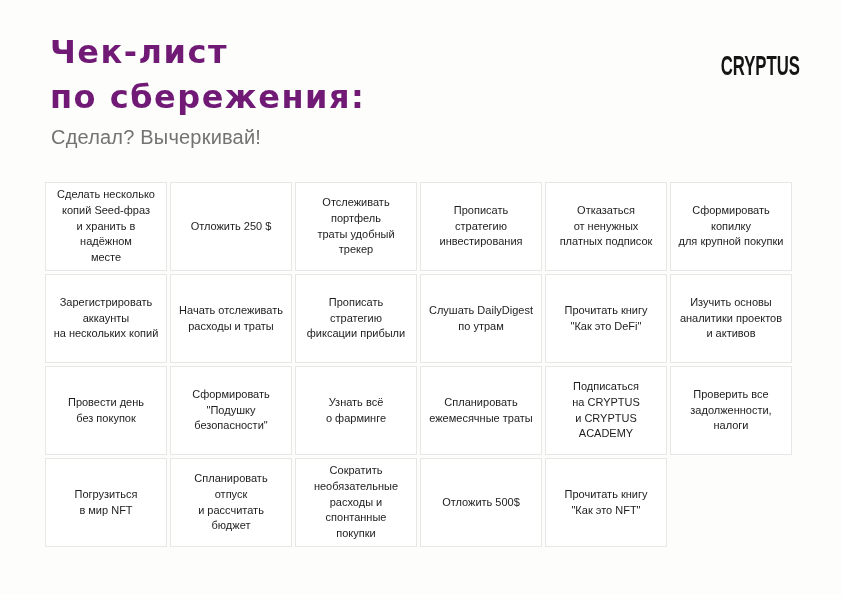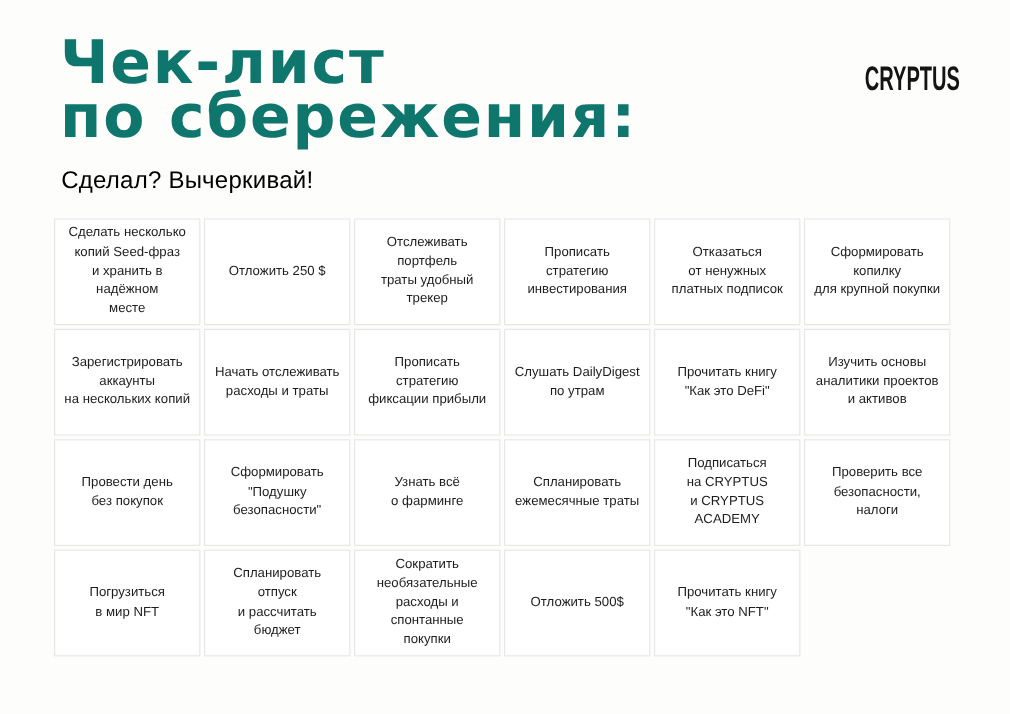--- a/index.html
+++ b/index.html
@@ -7,29 +7,29 @@
     position:relative;
     width:842px;height:595px;
     background:#fdfdfc;
     overflow:hidden;
     font-family:"Liberation Sans",sans-serif;
   }
   .title{
     position:absolute;left:50px;top:30px;
     font-family:"DejaVu Sans",sans-serif;
     font-weight:bold;
-    font-size:50px;
+    font-size:32px;
     line-height:45px;
     letter-spacing:1.5px;
-    color:#0f766e;
+    color:#701a75;
   }
   .subtitle{
-    position:absolute;left:51px;top:140px;
+    position:absolute;left:51px;top:126px;
     font-size:20px;
-    color:#000000;
+    color:#737373;
     letter-spacing:0.2px;
   }
   .logo{
     position:absolute;right:42px;top:50px;
     font-family:"Liberation Sans",sans-serif;
     font-weight:900;
     font-size:27px;
     color:#141414;
     transform:scale(0.62,1.05);
     transform-origin:top right;
@@ -105,21 +105,21 @@
     <div class="cell">Сформировать
 "Подушку безопасности"</div>
     <div class="cell">Узнать всё
 о фарминге</div>
     <div class="cell">Спланировать
 ежемесячные траты</div>
     <div class="cell">Подписаться
 на CRYPTUS
 и CRYPTUS ACADEMY</div>
     <div class="cell">Проверить все
-безопасности, налоги</div>
+задолженности, налоги</div>
     <div class="cell">Погрузиться
 в мир NFT</div>
     <div class="cell">Спланировать отпуск
 и рассчитать бюджет</div>
     <div class="cell">Сократить
 необязательные
 расходы и спонтанные
 покупки</div>
     <div class="cell">Отложить 500$</div>
     <div class="cell">Прочитать книгу

